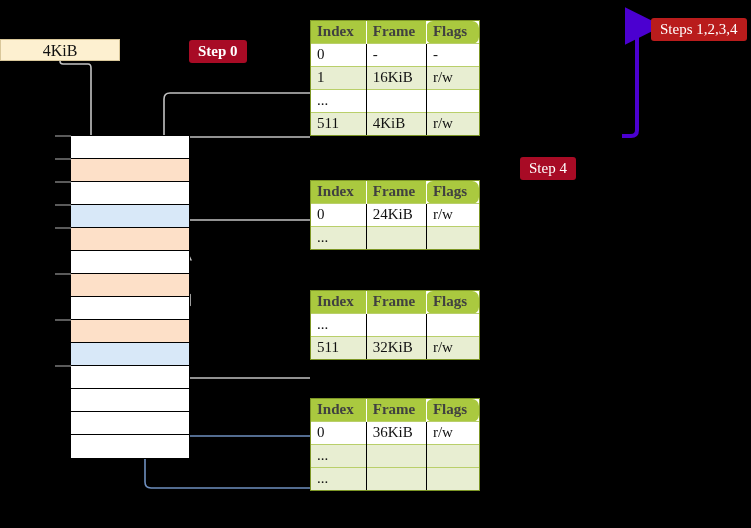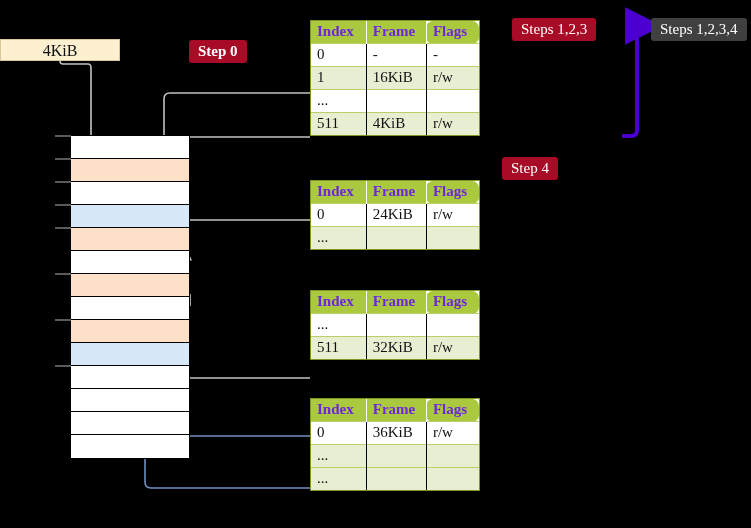--- a/index.html
+++ b/index.html
@@ -33,23 +33,23 @@
     position:absolute;
     color:#fff;
     font-size:15px;
     line-height:20px;
     padding:1px 9px 2px 9px;
     border-radius:3px;
     white-space:nowrap;
     box-sizing:border-box;
   }
   .badge.crimson{background:#a80b25;}
-  .badge.violet{background:#404040;}
+  .badge.violet{background:#b91c1c;}
   #badge-step0{left:189px;top:40px;font-weight:bold;}
-  #badge-step4{left:502px;top:157px;}
+  #badge-step4{left:520px;top:157px;}
   #badge-steps123{left:512px;top:18px;}
   #badge-steps1234{left:651px;top:18px;}
 
   
   .memcol{
     position:absolute;
     left:70px;top:135px;
     width:120px;
     border:1px solid #000;
     box-sizing:border-box;
@@ -76,21 +76,21 @@
   .ptable{
     position:absolute;
     border:1px solid #7d9626;
     border-collapse:collapse;
     background:#fff;
     box-sizing:border-box;
   }
   .ptable table{border-collapse:collapse;}
   .ptable th{
     background:#aac93f;
-    color:#6d28d9;
+    color:#404040;
     font-weight:bold;
     font-size:15px;
     text-align:left;
     padding:2px 6px 3px 6px;
     border-right:1px solid #fff;
     white-space:nowrap;
   }
   .ptable th:last-child{border-right:none;border-radius:7px;}
   .ptable td{
     font-size:15px;
@@ -153,21 +153,20 @@
     <path d="M145,418 L145,332" fill="none" stroke="#6e8fbf" stroke-width="1.6" marker-end="url(#ar-blue-up)"></path>
     <path d="M161,418 L161,215" fill="none" stroke="#6e8fbf" stroke-width="1.6" marker-end="url(#ar-blue-up)"></path>
 
     <path d="M622,136 L631,136 Q637,136 637,130 L637,32 Q637,26 631,26 L629,26" fill="none" stroke="#4b00d0" stroke-width="4" marker-end="url(#ar-violet)"></path>
   </svg>
 
   <div class="kib-box">4KiB</div>
 
   <div class="badge crimson" id="badge-step0">Step 0</div>
   <div class="badge crimson" id="badge-step4">Step 4</div>
-  <div class="badge crimson" id="badge-steps123">Steps 1,2,3</div>
   <div class="badge violet" id="badge-steps1234">Steps 1,2,3,4</div>
 
   <div class="memcol" id="memcol">
       <div class="memrow m-white"></div>
       <div class="memrow m-peach"></div>
       <div class="memrow m-white"></div>
       <div class="memrow m-blue"></div>
       <div class="memrow m-peach"></div>
       <div class="memrow m-white"></div>
       <div class="memrow m-peach"></div>

